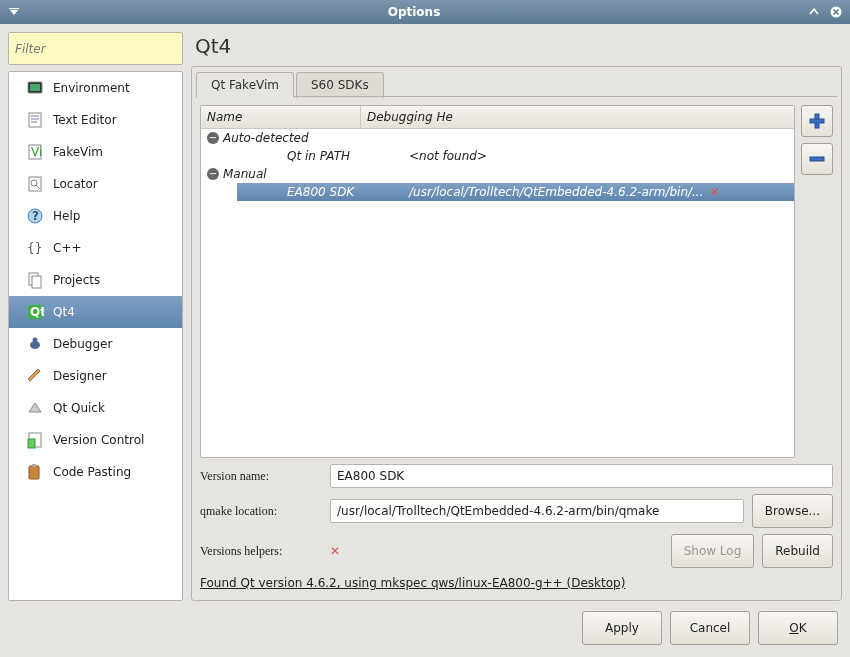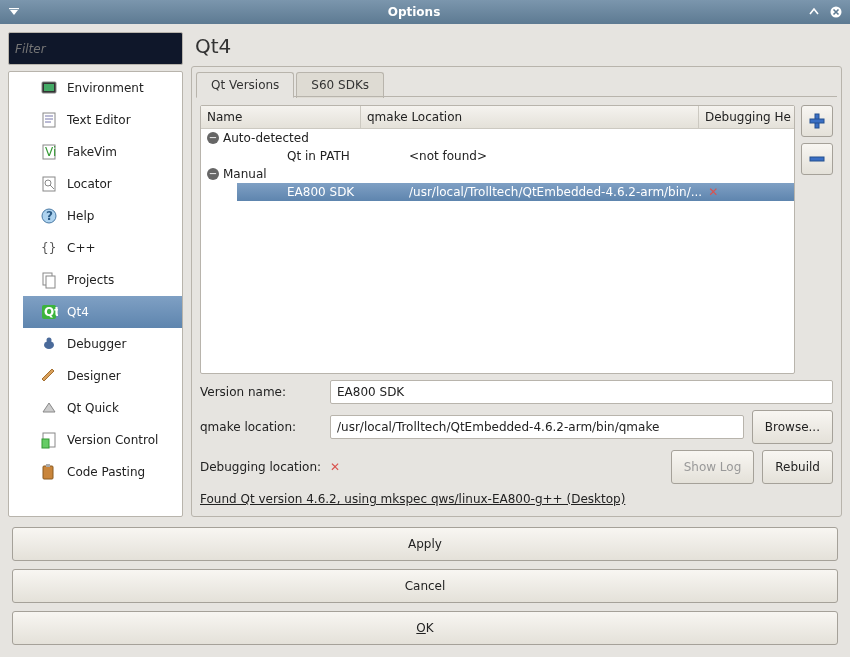--- a/index.html
+++ b/index.html
@@ -9,64 +9,64 @@
 .titlebar .menu-icon { width: 16px; height: 16px; display:flex; align-items:center; justify-content:center; cursor:pointer; }
 .titlebar .title { flex:1; text-align:center; font-weight:bold; }
 .titlebar .win-icons { display:flex; gap:6px; }
 .titlebar .win-icons div { width:16px; height:16px; display:flex; align-items:center; justify-content:center; cursor:pointer; }
 
 .window-body { position:absolute; top:24px; left:0; right:0; bottom:0; padding:8px; display:flex; flex-direction:column; }
 
 .main-row { display:flex; gap:8px; flex:1; min-height:0; }
 
 .sidebar { width:175px; display:flex; flex-direction:column; }
-.filter-input { width:100%; height:33px; padding:14px 6px; border:1px solid #b8b4ac; background:#0f172a; color:#888; font-style:italic; border-radius:2px; margin-bottom:6px; }
+.filter-input { width:100%; height:33px; padding:14px 6px; border:1px solid #b8b4ac; background:#fef9c3; color:#888; font-style:italic; border-radius:2px; margin-bottom:6px; }
 .category-list { flex:1; border:1px solid #b8b4ac; background:#fff; overflow:auto; border-radius:2px; }
-.category-item { display:flex; align-items:center; gap:8px; padding:6px 16px; cursor:pointer; color:#222;margin-left:14px; }
+.category-item { display:flex; align-items:center; gap:8px; padding:6px 16px; cursor:pointer; color:#222; }
 .category-item.selected { background:linear-gradient(#7fa0c4, #5e85ae); color:#fff; }
 .cat-icon { width:20px; height:20px; display:flex; align-items:center; justify-content:center; flex-shrink:0; }
 
 .content-area { flex:1; display:flex; flex-direction:column; min-width:0; }
 .page-title { font-size:20px; color:#333; padding:2px 4px 8px; }
 .panel { flex:1; border:1px solid #b8b4ac; border-radius:3px; background:#e6e4e0; display:flex; flex-direction:column; padding:0; min-height:0; }
 
 .tabs-row { display:flex; padding:4px 4px 0 4px; position:relative; }
 .tab { padding:5px 14px; border:1px solid #b8b4ac; border-bottom:none; background:#dedbd3; color:#333; cursor:pointer; border-radius:3px 3px 0 0; margin-right:2px; position:relative; top:1px; }
 .tab.active { background:#e6e4e0; z-index:2; border-bottom:1px solid #e6e4e0; }
 .tab-underline { position:absolute; left:4px; right:4px; bottom:0; height:1px; background:#b8b4ac; z-index:1; }
 
 .tab-body { flex:1; padding:8px; display:flex; flex-direction:column; gap:6px; min-height:0; }
 
-.tree-row { display:flex; gap:6px; flex:1; min-height:0; }
+.tree-row { display:flex; gap:6px; flex:1; min-height:0;font-style:italic; }
 .tree-box { flex:1; border:1px solid #b8b4ac; background:#fff; display:flex; flex-direction:column; min-height:0; border-radius:2px; }
 .tree-header { display:flex; background:linear-gradient(#f5f3ef,#e4e1d9); border-bottom:1px solid #ccc9c1; }
 .tree-header div { padding:4px 6px; border-right:1px solid #ccc9c1; color:#222; font-weight:normal; overflow:hidden; white-space:nowrap; }
 .col-name { width:160px; flex-shrink:0; }
 .col-loc { flex:1; }
 .col-dbg { width:95px; flex-shrink:0; }
 .tree-content { flex:1; overflow:auto; color:#222; }
 .tree-group { display:flex; align-items:center; padding:2px 6px; gap:4px; }
 .tree-collapse { width:12px; height:12px; border-radius:50%; background:#666; color:#fff; display:flex; align-items:center; justify-content:center; font-size:10px; line-height:1; flex-shrink:0; }
 .tree-leaf { display:flex; padding:2px 12px;margin-left:36px; }
 .tree-leaf .col-name { padding-left:38px; }
 .tree-leaf.selected { background:linear-gradient(#7fa0c4,#5e85ae); color:#fff; }
 .tree-leaf .col-loc { display:flex; align-items:center; gap:6px; }
 .x-mark { color:#d9534f; font-weight:bold; }
 
 .side-btns { display:flex; flex-direction:column; gap:6px; }
 .icon-btn { width:32px; height:32px; border:1px solid #a5a199; border-radius:3px; background:linear-gradient(#f8f6f2,#e4e1d9); display:flex; align-items:center; justify-content:center; cursor:pointer; }
 
 .form-row { display:flex; align-items:center; gap:8px; }
-.form-label { width:122px; color:#222; }
+.form-label { width:122px; color:#222;font-family:Liberation Serif, serif; }
 .text-input { flex:1; height:24px; border:1px solid #b8b4ac; background:#fff; padding:2px 6px; border-radius:2px; color:#222; }
 .btn { height:20px; padding:16px 12px; border:1px solid #a5a199; border-radius:3px; background:linear-gradient(#f8f6f2,#e4e1d9); cursor:pointer; color:#222; display:inline-flex; align-items:center; }
 .btn.disabled { color:#999; cursor:default; }
 .status-text { color:#222; padding:2px 0;text-decoration:underline; }
 
-.bottom-bar { display:flex; justify-content:flex-end; gap:8px; padding:10px 4px 4px;flex-direction:column; }
+.bottom-bar { display:flex; justify-content:flex-end; gap:8px; padding:10px 4px 4px; }
 .bottom-bar .btn { min-width:80px; justify-content:center; }
 </style>
 </head>
 <body>
 
 <div class="titlebar">
   <div class="menu-icon">
     <svg width="12" height="12" viewBox="0 0 12 12">
         <path d="M2 4 L10 4 L6 9 Z" fill="#fff"></path>
         <rect x="1" y="2" width="10" height="1.2" fill="#fff"></rect>
@@ -210,30 +210,29 @@
             </span>
           <span>Code Pasting</span>
         </div>
       </div>
     </div>
 
     <div class="content-area">
       <div class="page-title">Qt4</div>
       <div class="panel">
         <div class="tabs-row">
-          <div class="tab active">Qt Versions</div>
+          <div class="tab active">Qt FakeVim</div>
           <div class="tab">S60 SDKs</div>
           <div class="tab-underline"></div>
         </div>
         <div class="tab-body">
           <div class="tree-row">
             <div class="tree-box">
               <div class="tree-header">
                 <div class="col-name">Name</div>
-                <div class="col-loc">qmake Location</div>
                 <div class="col-dbg" style="border-right:none">Debugging He</div>
               </div>
               <div class="tree-content">
                 <div class="tree-group">
                   <span class="tree-collapse">−</span>
                   <span>Auto-detected</span>
                 </div>
                 <div class="tree-leaf">
                   <div class="col-name">Qt in PATH</div>
                   <div class="col-loc">&lt;not found&gt;</div>
@@ -269,21 +268,21 @@
           <div class="form-row">
             <div class="form-label">Version name:</div>
             <input class="text-input" value="EA800 SDK" style="">
           </div>
           <div class="form-row">
             <div class="form-label">qmake location:</div>
             <input class="text-input" value="/usr/local/Trolltech/QtEmbedded-4.6.2-arm/bin/qmake" style="">
             <button class="btn">Browse...</button>
           </div>
           <div class="form-row">
-            <div class="form-label">Debugging location:</div>
+            <div class="form-label">Versions helpers:</div>
             <span class="x-mark">✕</span>
             <div style="flex:1"></div>
             <button class="btn disabled">Show Log</button>
             <button class="btn">Rebuild</button>
           </div>
           <div class="status-text">Found Qt version 4.6.2, using mkspec qws/linux-EA800-g++ (Desktop)</div>
         </div>
       </div>
     </div>
   </div>

